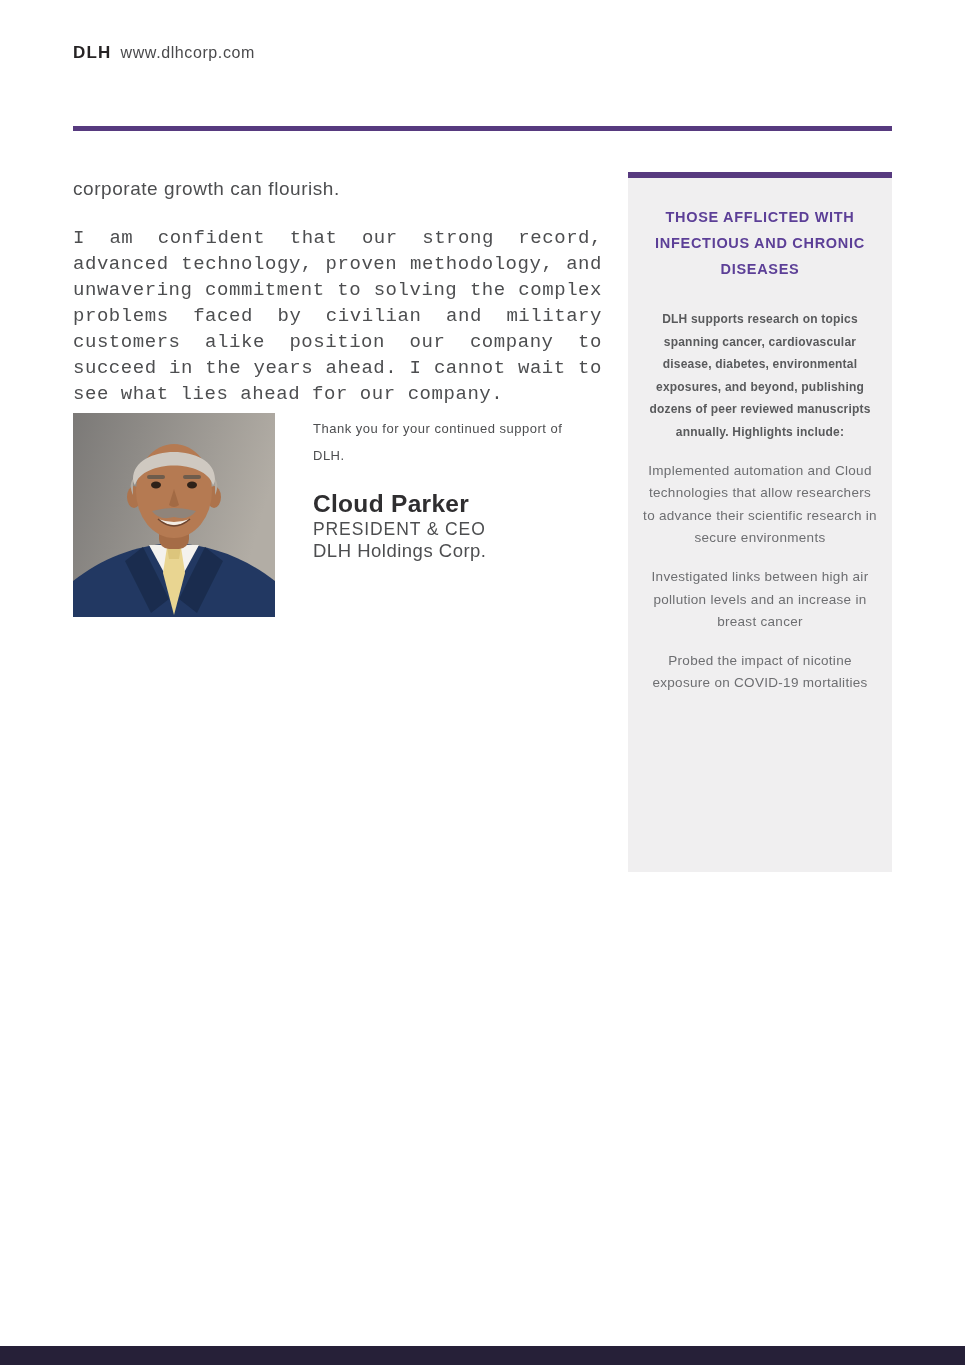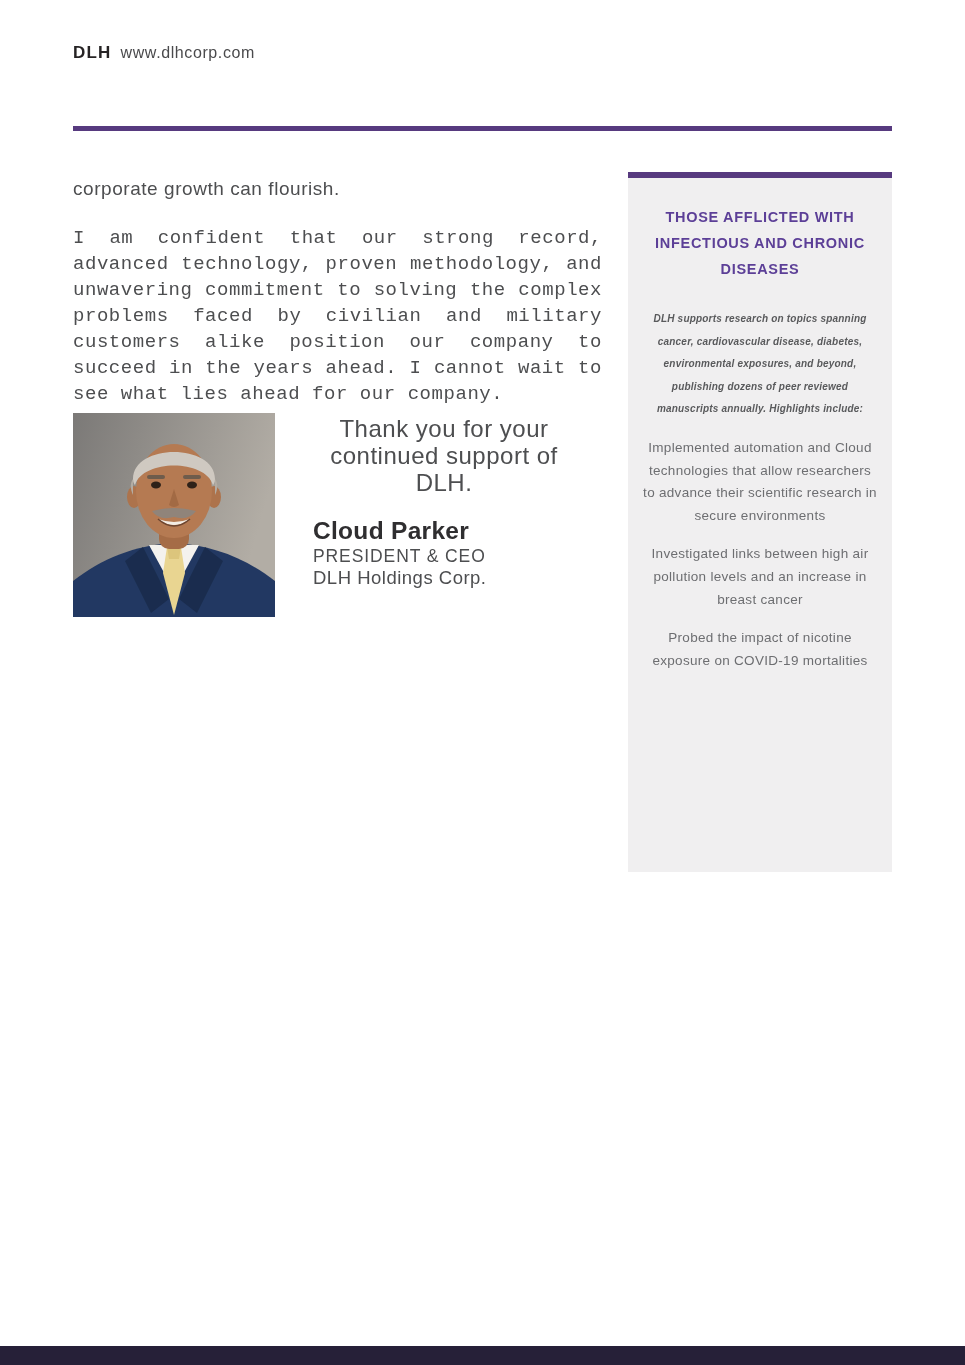--- a/index.html
+++ b/index.html
@@ -74,25 +74,24 @@
     display: block;
   }
   .sig {
     position: absolute;
     left: 240px;
     top: 2px;
     width: 285px;
   }
   .thanks {
     width: 262px;
-    font-size: 24px;
+    font-size: 13px;
     line-height: 27px;
     letter-spacing: 0.5px;
     color: #4d4e50;
-    text-align: center;
   }
   .ceo-name {
     margin-top: 21px;
     font-size: 24.5px;
     font-weight: bold;
     letter-spacing: 0.3px;
     color: #2f2e30;
   }
   .ceo-title {
     margin-top: 1px;
@@ -127,26 +126,25 @@
   }
   .sidebar-heading {
     font-size: 14.5px;
     font-weight: bold;
     line-height: 26px;
     letter-spacing: 0.7px;
     color: #5c3f97;
   }
   .sidebar-intro {
     margin-top: 26px;
-    font-size: 10px;
+    font-size: 12px;
     font-weight: bold;
     line-height: 22.6px;
     letter-spacing: 0.2px;
     color: #595a5c;
-    font-style: italic;
   }
   .highlight {
     margin-top: 16px;
     font-size: 13.5px;
     line-height: 22.6px;
     letter-spacing: 0.3px;
     color: #6d6e71;
   }
 
   

